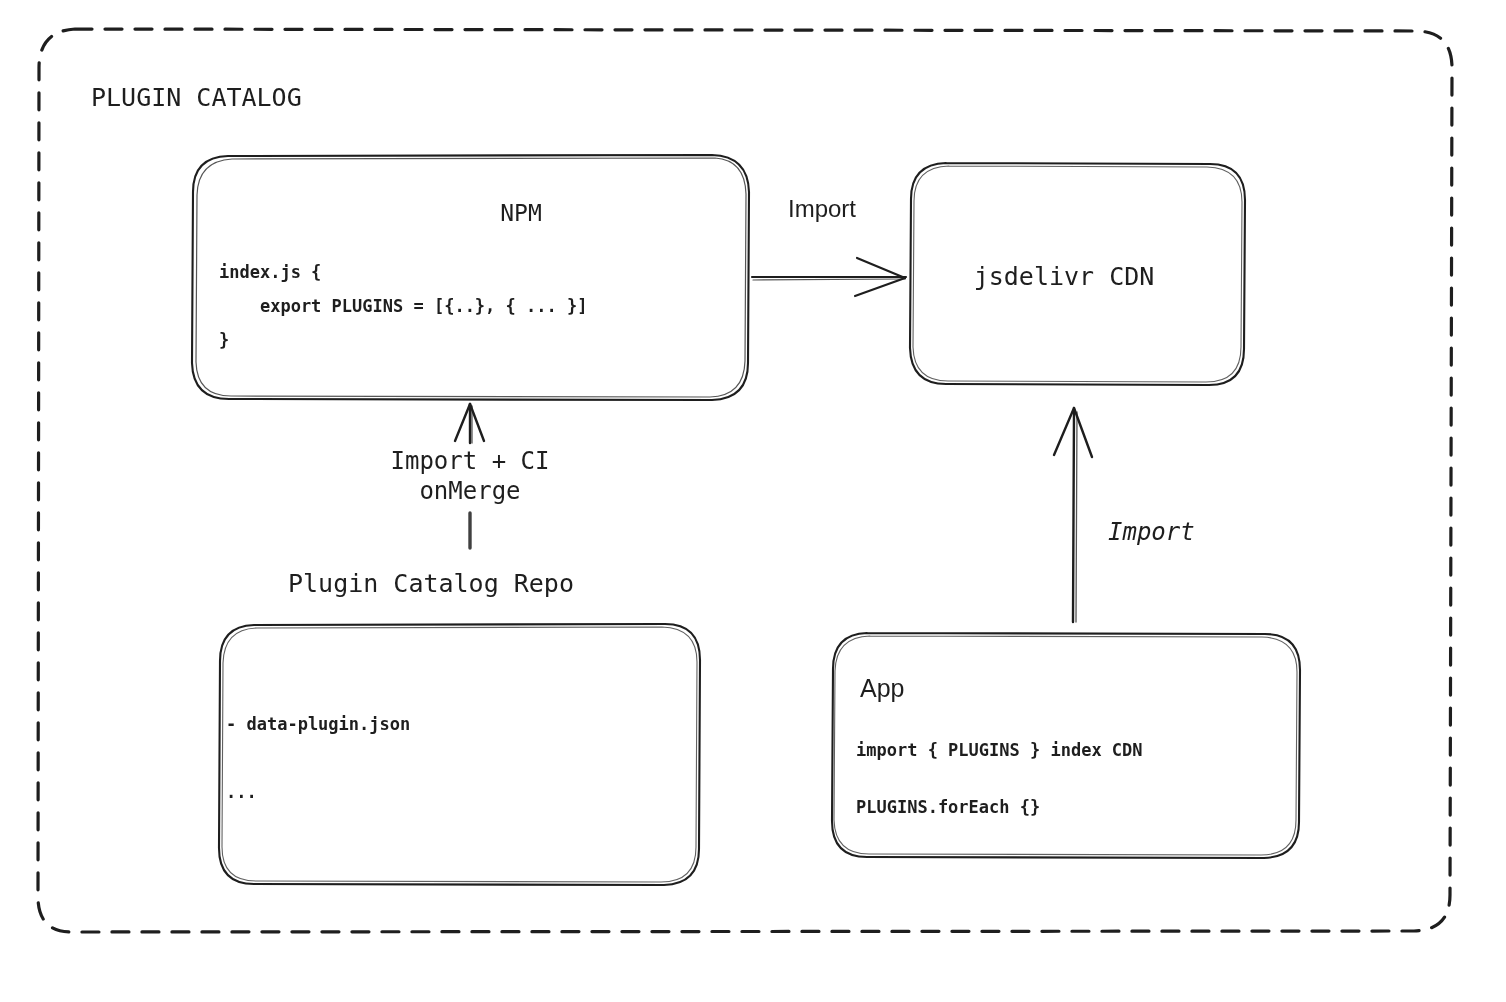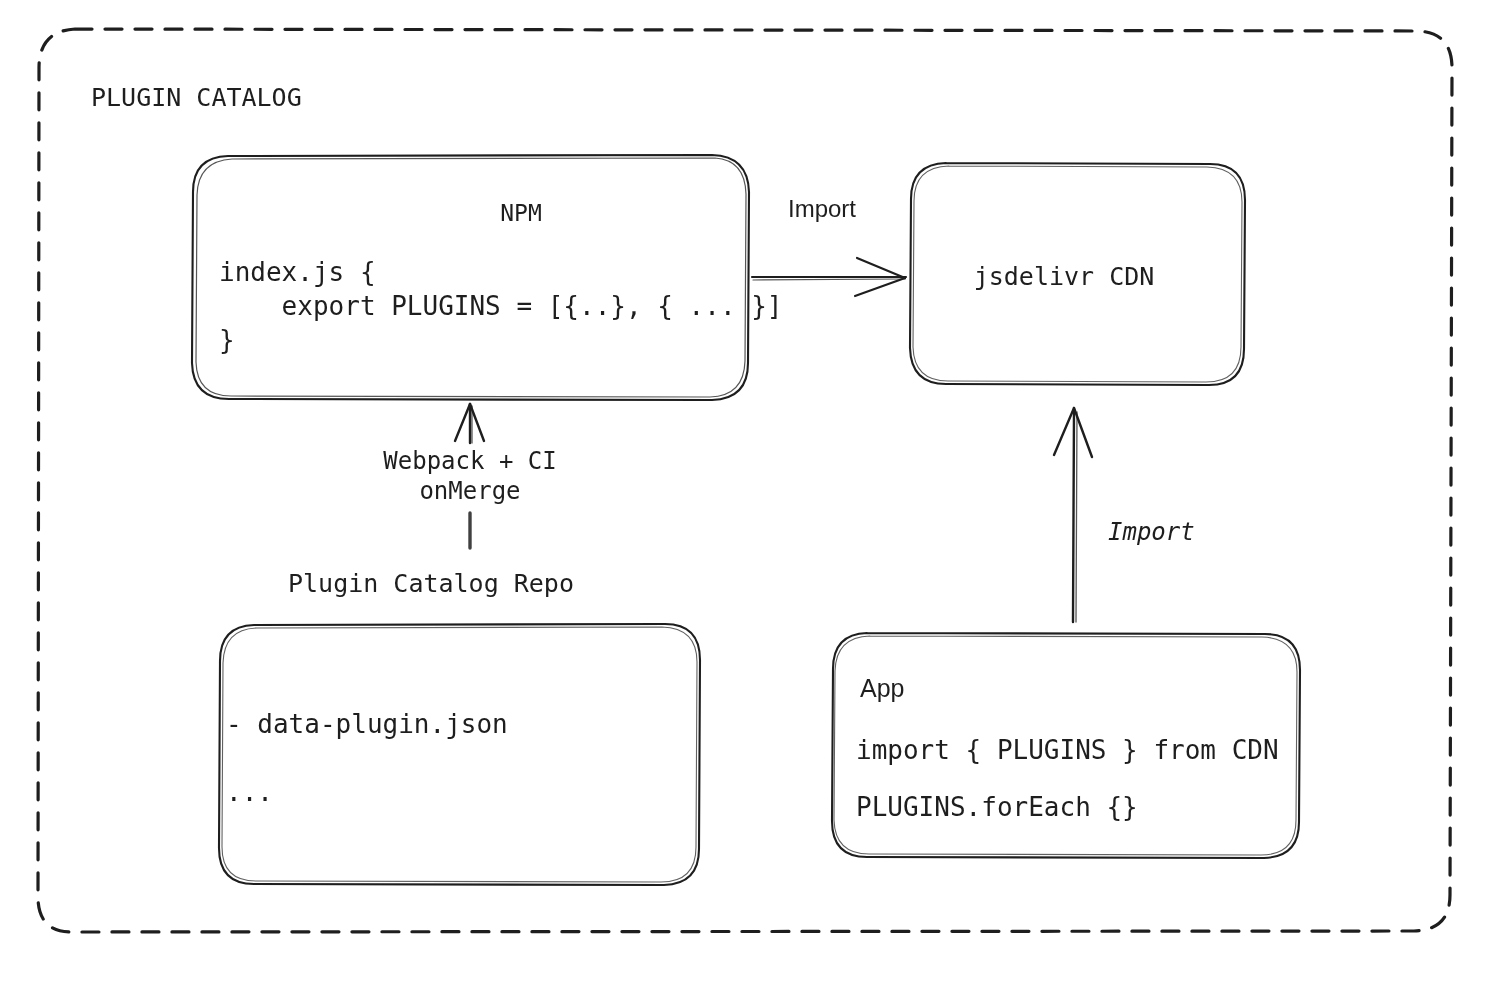--- a/index.html
+++ b/index.html
@@ -41,22 +41,23 @@
   }
   .group-label {
     font-size: 25px;
     line-height: 31px;
   }
   .box-title {
     font-size: 23px;
     line-height: 29px;
   }
   .code {
-    font-size: 26px;
+    font-size: 17px;
     line-height: 34px;
+    font-weight: bold;
   }
   .edge-label {
     font-size: 24px;
     line-height: 30px;
     text-align: center;
   }
   .node-label {
     font-size: 25px;
     line-height: 31px;
     text-align: center;
@@ -134,26 +135,26 @@
 
   <div class="txt node-label" style="left:288px; top:568px;">Plugin Catalog Repo</div>
 
   <div style="position:absolute; left:219px; top:624px; width:482px; height:262px;">
     <div class="txt code" style="left:7px; top:83px;">- data-plugin.json</div>
     <div class="txt code" style="left:7px; top:151px;">...</div>
   </div>
 
   <div style="position:absolute; left:832px; top:633px; width:439px; height:226px;">
     <div class="txt node-label sans" style="left:28px; top:40px;">App</div>
-    <div class="txt code" style="left:24px; top:100px;">import { PLUGINS } from CDN</div>
+    <div class="txt code" style="left:24px; top:100px;">import { PLUGINS } index CDN</div>
     <div class="txt code" style="left:24px; top:157px;">PLUGINS.forEach {}</div>
   </div>
 
   <div class="txt edge-label sans" style="left:788px; top:194px;">Import</div>
 
   <div style="position:absolute; left:330px; top:446px; width:280px; text-align:center;">
-    <div class="txt edge-label" style="position:static; width:280px;">Webpack + CI</div>
+    <div class="txt edge-label" style="position:static; width:280px;">Import + CI</div>
     <div class="txt edge-label" style="position:static; width:280px;text-align:center;">onMerge</div>
   </div>
 
   <div class="txt edge-label" style="left:1108px; top:517px;font-style:italic;">Import</div>
 
 </div>
 
 </body></html>

